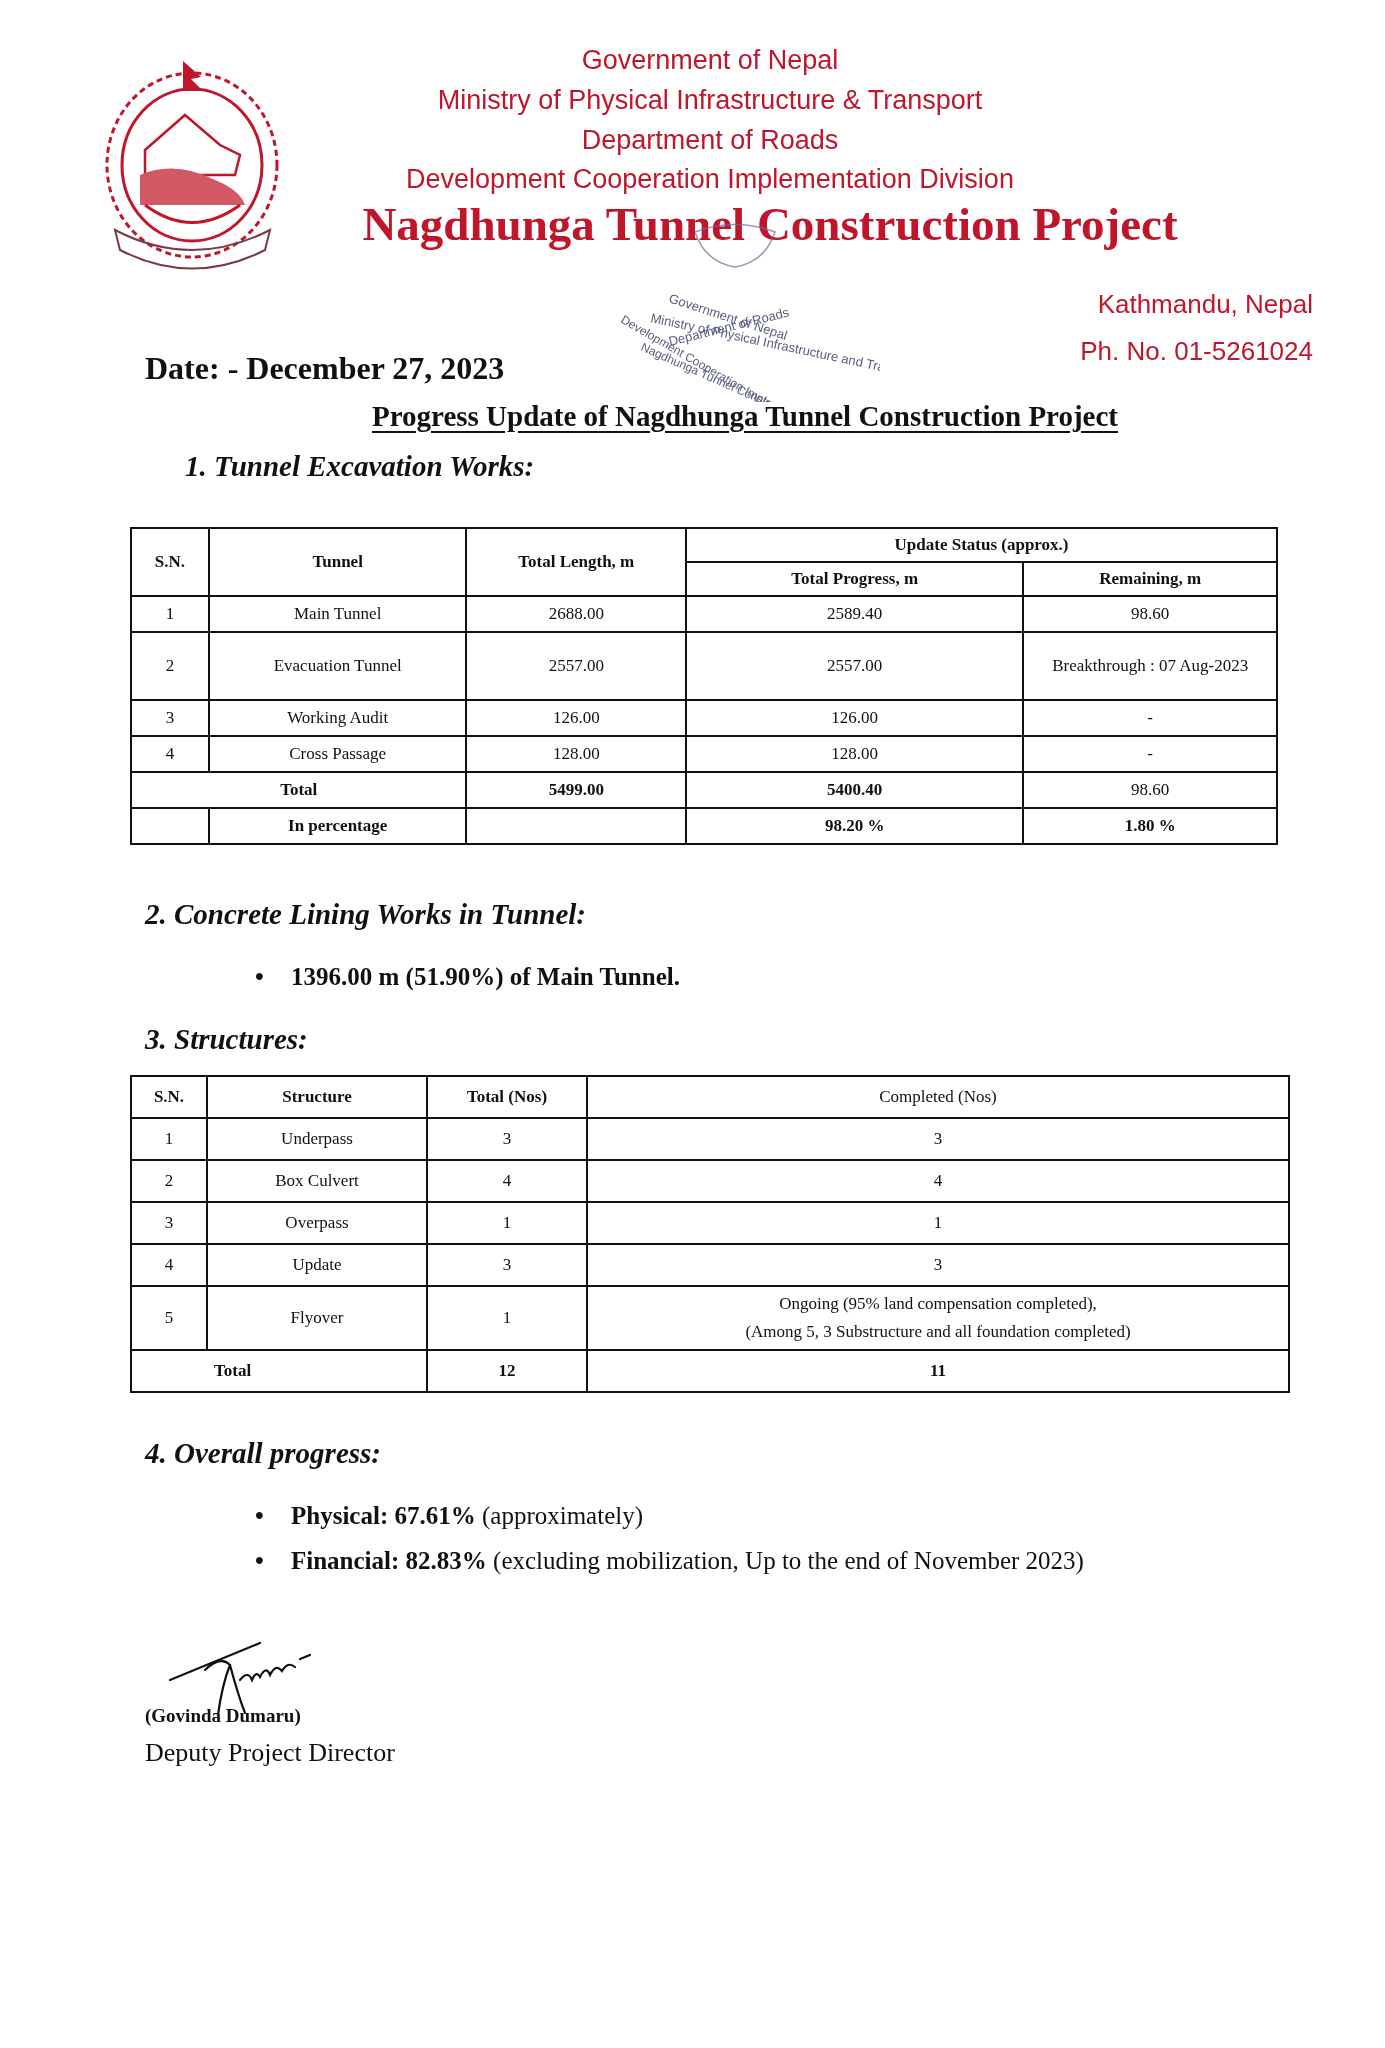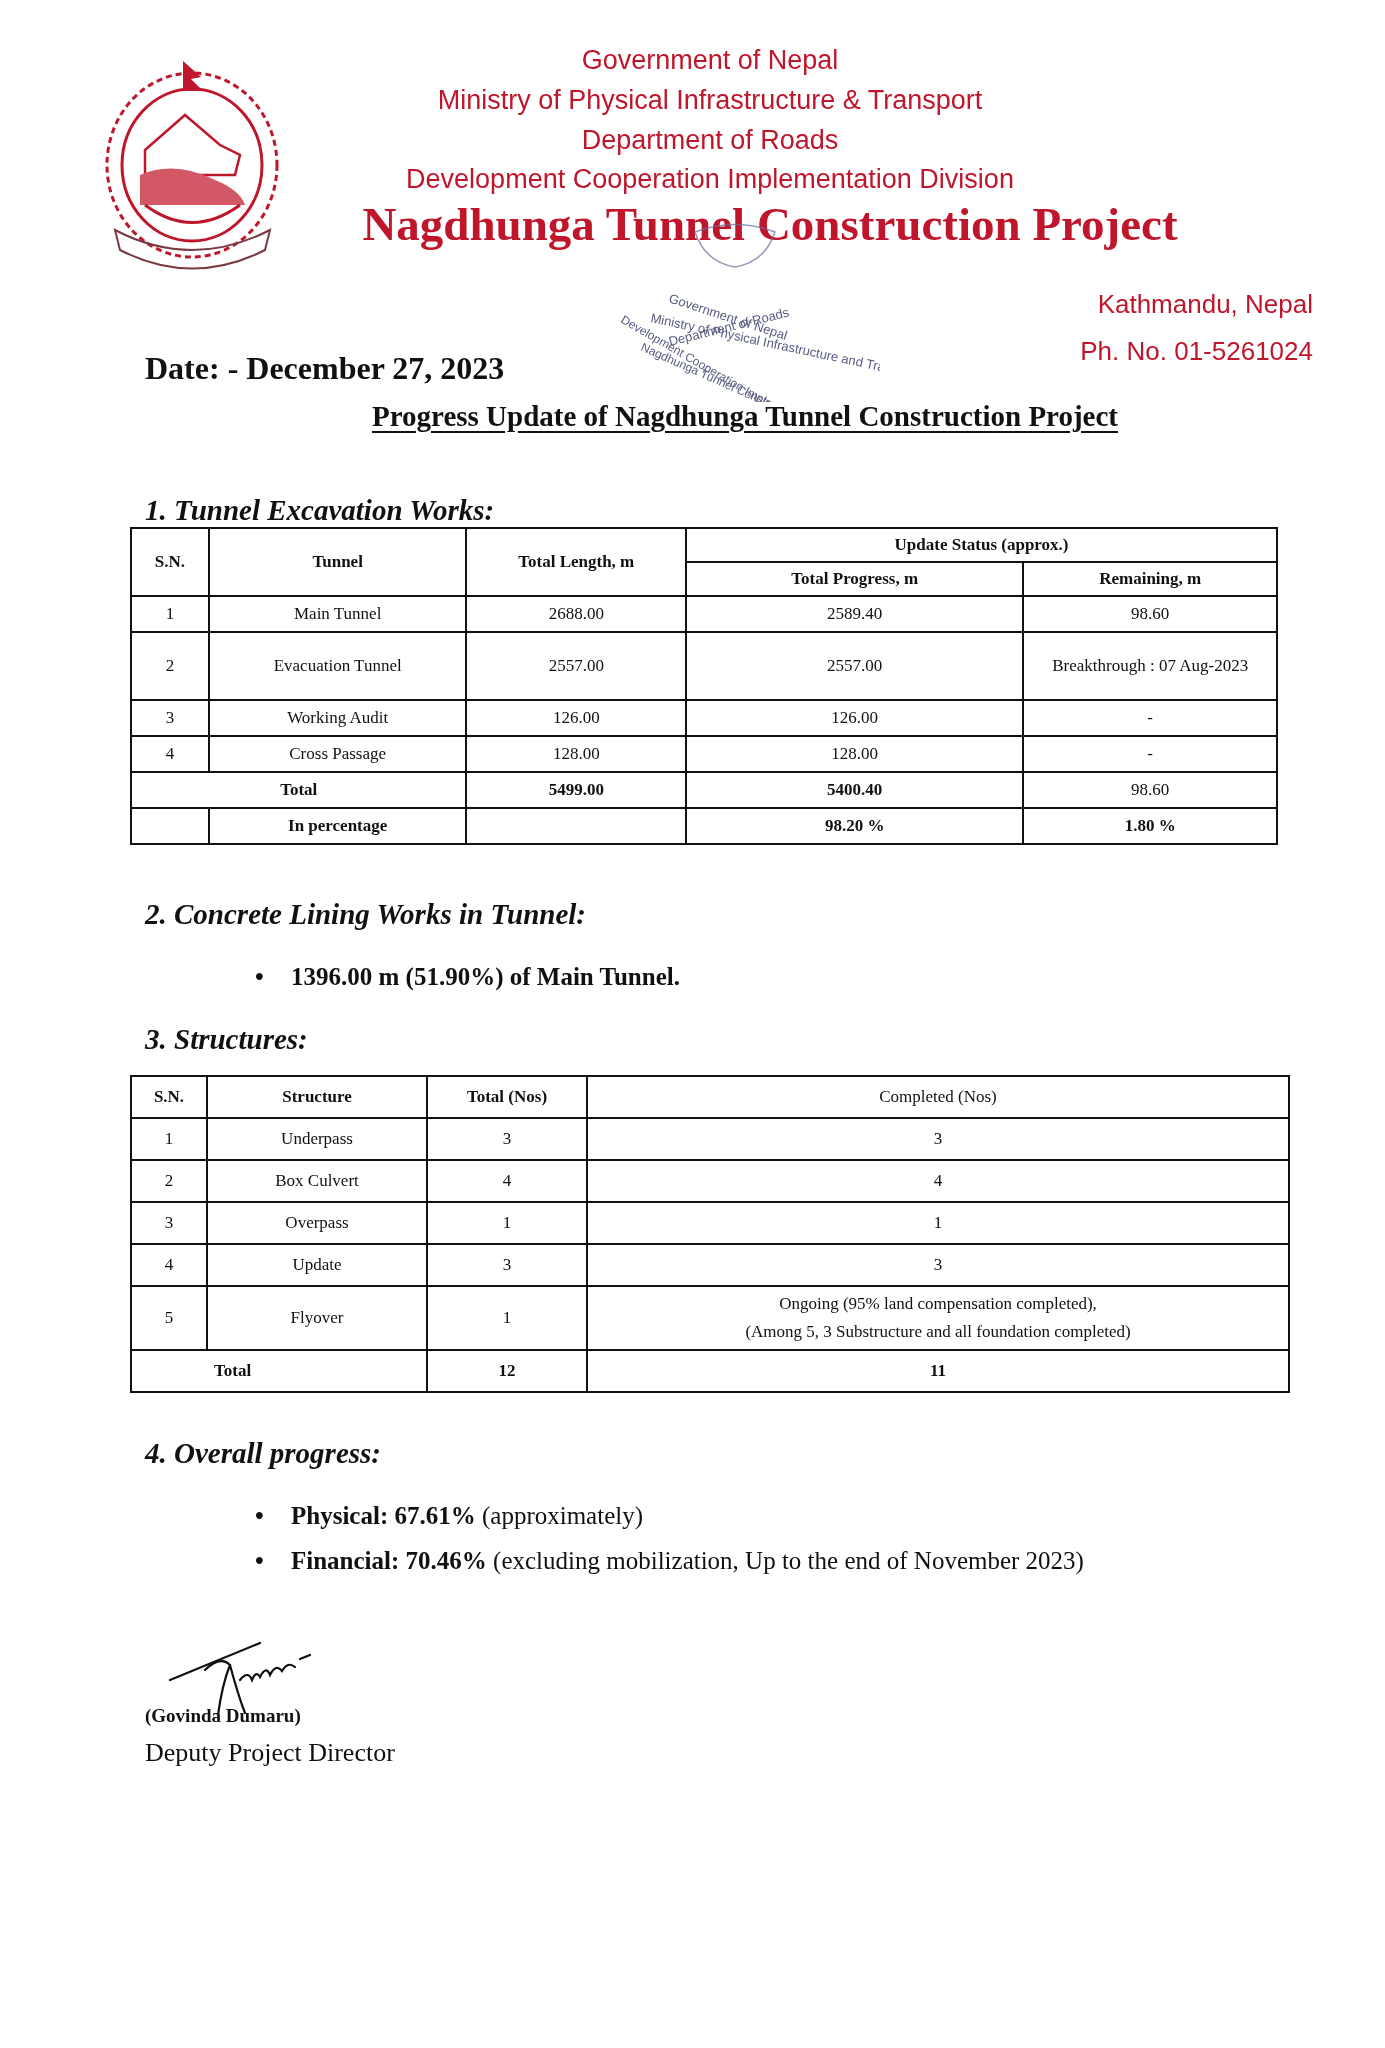--- a/index.html
+++ b/index.html
@@ -84,21 +84,21 @@
       <text x="80" y="124" transform="rotate(-14 80 124)">Department of Roads</text>
       <text x="30" y="100" transform="rotate(30 30 100)" font-size="12">Development Cooperation Implementation Division</text>
       <text x="50" y="128" transform="rotate(24 50 128)" font-size="12">Nagdhunga Tunnel Construction Project</text>
     </g>
   </svg>
 </div>
 
 <div class="abs date">Date: - December 27, 2023</div>
 <div class="abs doc-title">Progress Update of Nagdhunga Tunnel Construction Project</div>
 
-<div class="abs section-h" style="top:494px;">1.  Tunnel Excavation Works:</div>
+<div class="abs section-h" style="top:450px;margin-left:40px;">1.  Tunnel Excavation Works:</div>
 
 <table id="t1">
   <colgroup>
     <col style="width:78px">
       <col style="width:258px">
       <col style="width:220px">
       <col style="width:338px">
       <col style="width:254px">
   </colgroup>
   <tbody>
@@ -216,21 +216,21 @@
     <td class="c b">11</td>
   </tr>
 </tbody>
   </table>
 
 <div class="abs section-h" style="top:1437px;">4. Overall progress:</div>
 <div class="abs bullet-row" style="top:1502px;">
   <span class="bullet-dot b">•</span><span class="b">Physical: 67.61%</span><span> (approximately)</span>
 </div>
 <div class="abs bullet-row" style="top:1547px;">
-  <span class="bullet-dot b">•</span><span class="b">Financial: 70.46%</span><span> (excluding mobilization, Up to the end of November 2023)</span>
+  <span class="bullet-dot b">•</span><span class="b">Financial: 82.83%</span><span> (excluding mobilization, Up to the end of November 2023)</span>
 </div>
 
 <div class="abs sig">
   <svg width="230" height="100" viewBox="0 0 230 100">
     <g fill="none" stroke="#111" stroke-width="2.2" stroke-linecap="round">
       <path d="M10 55 L100 18"></path>
       <path d="M45 45 Q60 30 70 40 Q62 60 58 90"></path>
       <path d="M70 40 Q78 70 85 88"></path>
       <path d="M80 55 Q88 45 92 55 Q96 45 100 52 Q106 40 110 50 Q116 38 122 46 Q128 36 135 42"></path>
       <path d="M140 34 L150 30"></path>

